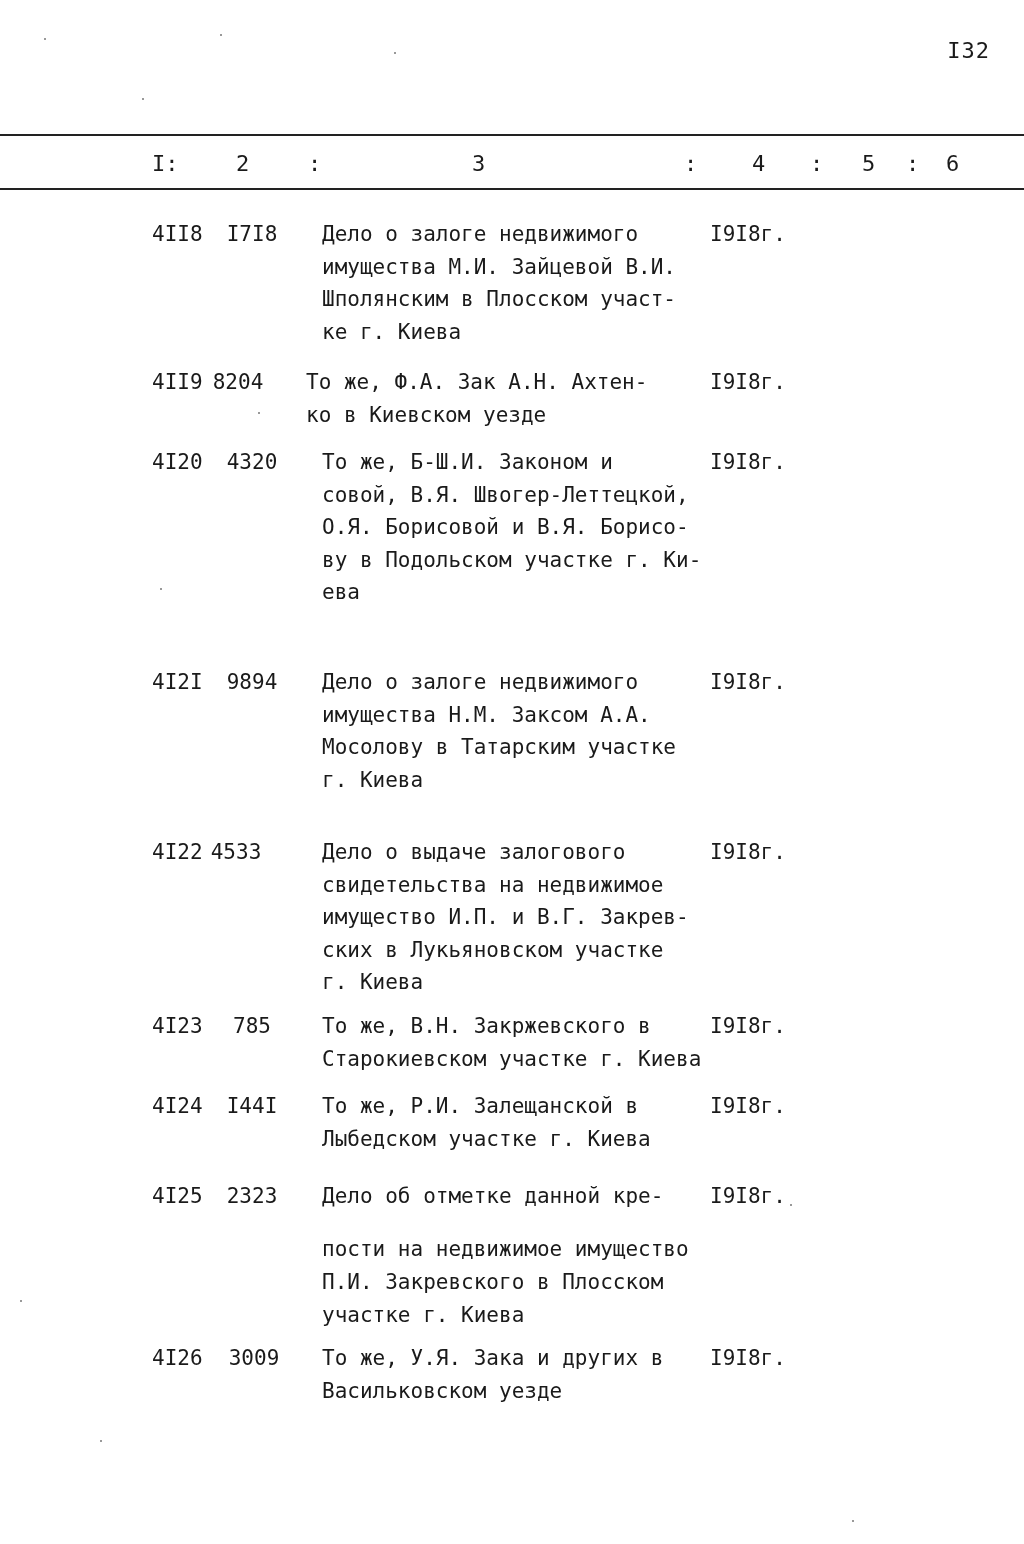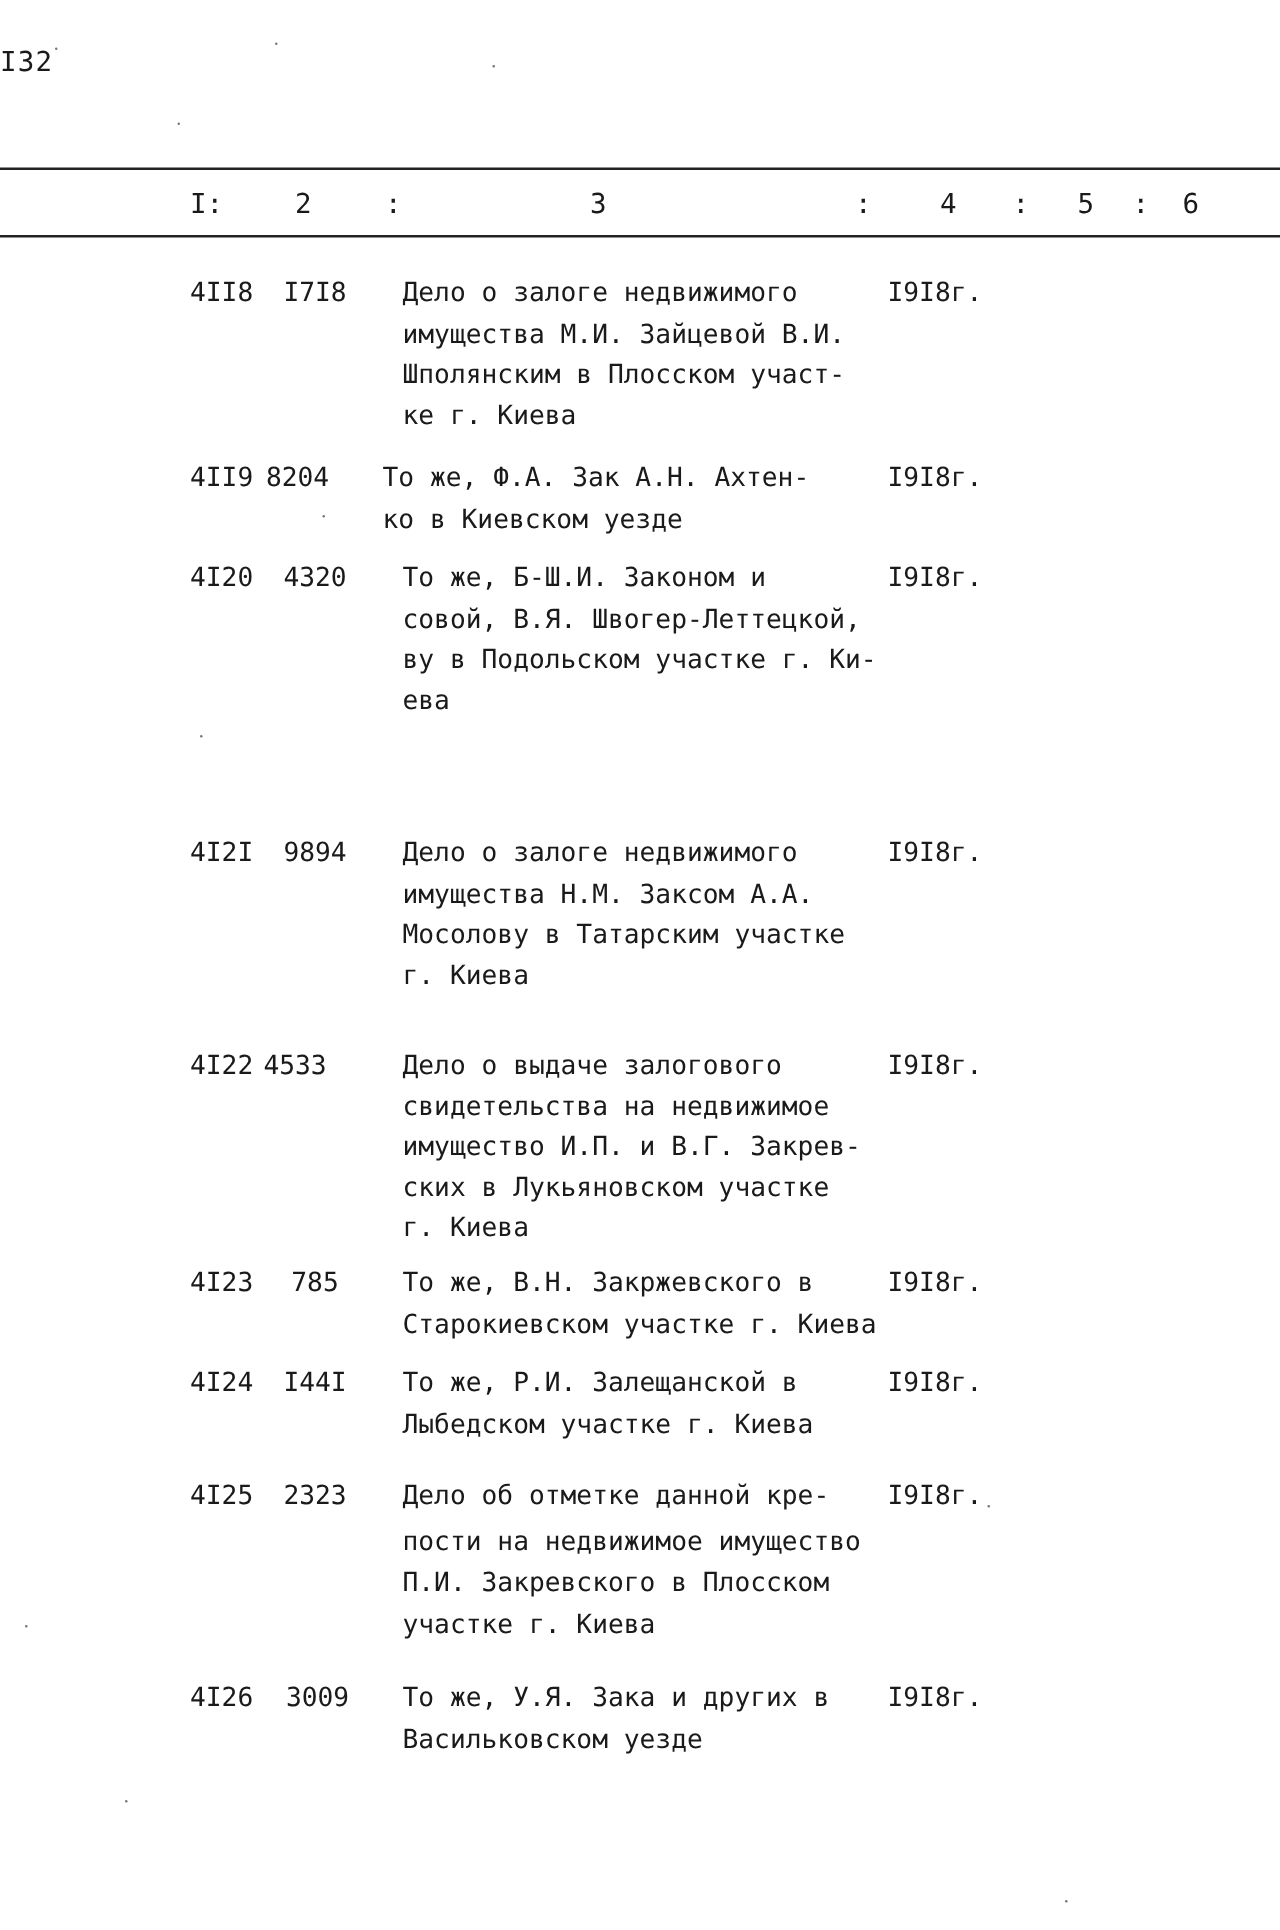--- a/index.html
+++ b/index.html
@@ -13,21 +13,21 @@
       position: relative;
       overflow: hidden;
       font-family: "DejaVu Sans Mono", "Liberation Mono", monospace;
       color: #1a1a1a;
     }
     .page-number {
       position: absolute;
       top: 38px;
       left: 0;
       width: 990px;
-      text-align: left;
+      text-align: right;
       font-size: 22px;
       letter-spacing: 1px;
     }
     .rule {
       position: absolute;
       left: 0;
       width: 1024px;
       height: 2px;
       background: #222;
     }
@@ -123,20 +123,21 @@
   </div>
   <span class="year">I9I8г.</span>
 </div>
 
 <div class="entry" style="top:446px">
   <span class="num">4I20</span>
   <span class="arch" style="left:212px">4320</span>
   <div class="desc">
     <span class="line">То же, Б-Ш.И. Законом и</span>
     <span class="line">совой, В.Я. Швогер-Леттецкой,</span>
+    <span class="line">О.Я. Борисовой и В.Я. Борисо-</span>
     <span class="line">ву в Подольском участке г. Ки-</span>
     <span class="line">ева</span>
   </div>
   <span class="year">I9I8г.</span>
 </div>
 
 <div class="entry" style="top:666px">
   <span class="num">4I2I</span>
   <span class="arch" style="left:212px">9894</span>
   <div class="desc">
@@ -179,21 +180,21 @@
     <span class="line">Лыбедском участке г. Киева</span>
   </div>
   <span class="year">I9I8г.</span>
 </div>
 
 <div class="entry" style="top:1180px">
   <span class="num">4I25</span>
   <span class="arch" style="left:212px">2323</span>
   <div class="desc" style="line-height:33px">
     <span class="line">Дело об отметке данной кре-</span>
-    <span class="line" style="margin-top:4px">пости на недвижимое имущество</span>
+    <span class="line" style="margin-top:20px">пости на недвижимое имущество</span>
     <span class="line">П.И. Закревского в Плосском</span>
     <span class="line">участке г. Киева</span>
   </div>
   <span class="year">I9I8г.</span>
 </div>
 
 <div class="entry" style="top:1342px">
   <span class="num">4I26</span>
   <span class="arch" style="left:214px">3009</span>
   <div class="desc">

